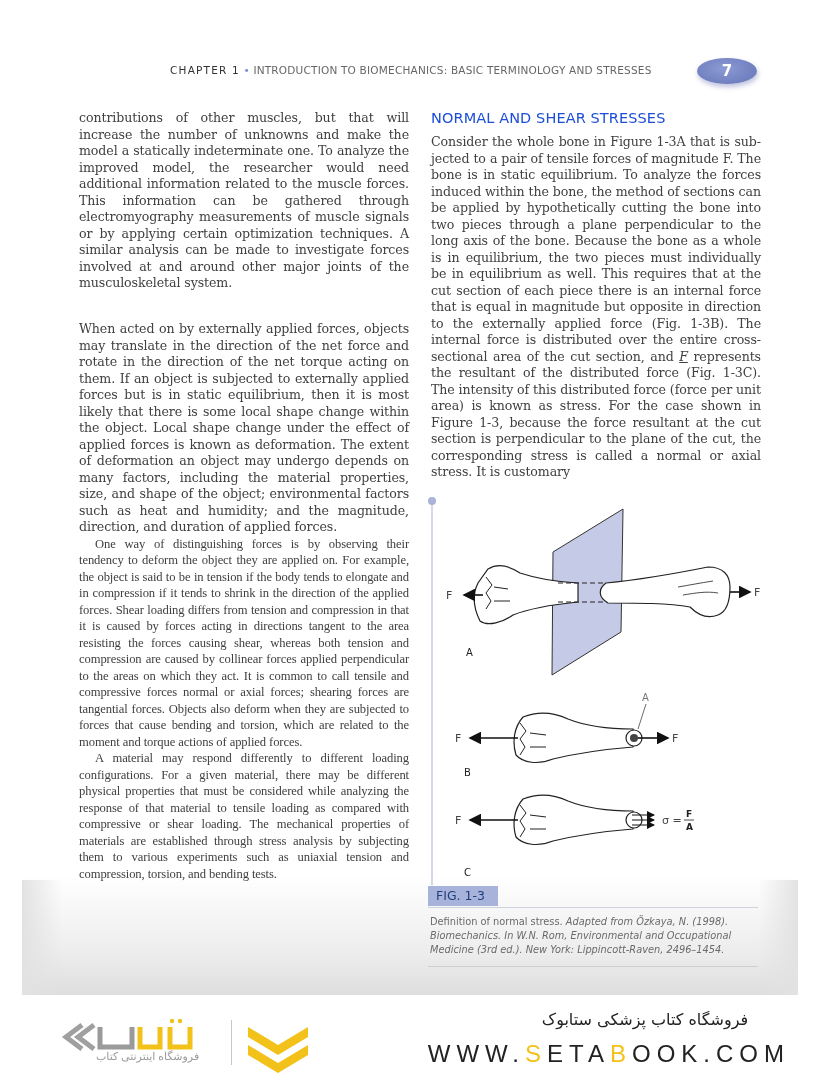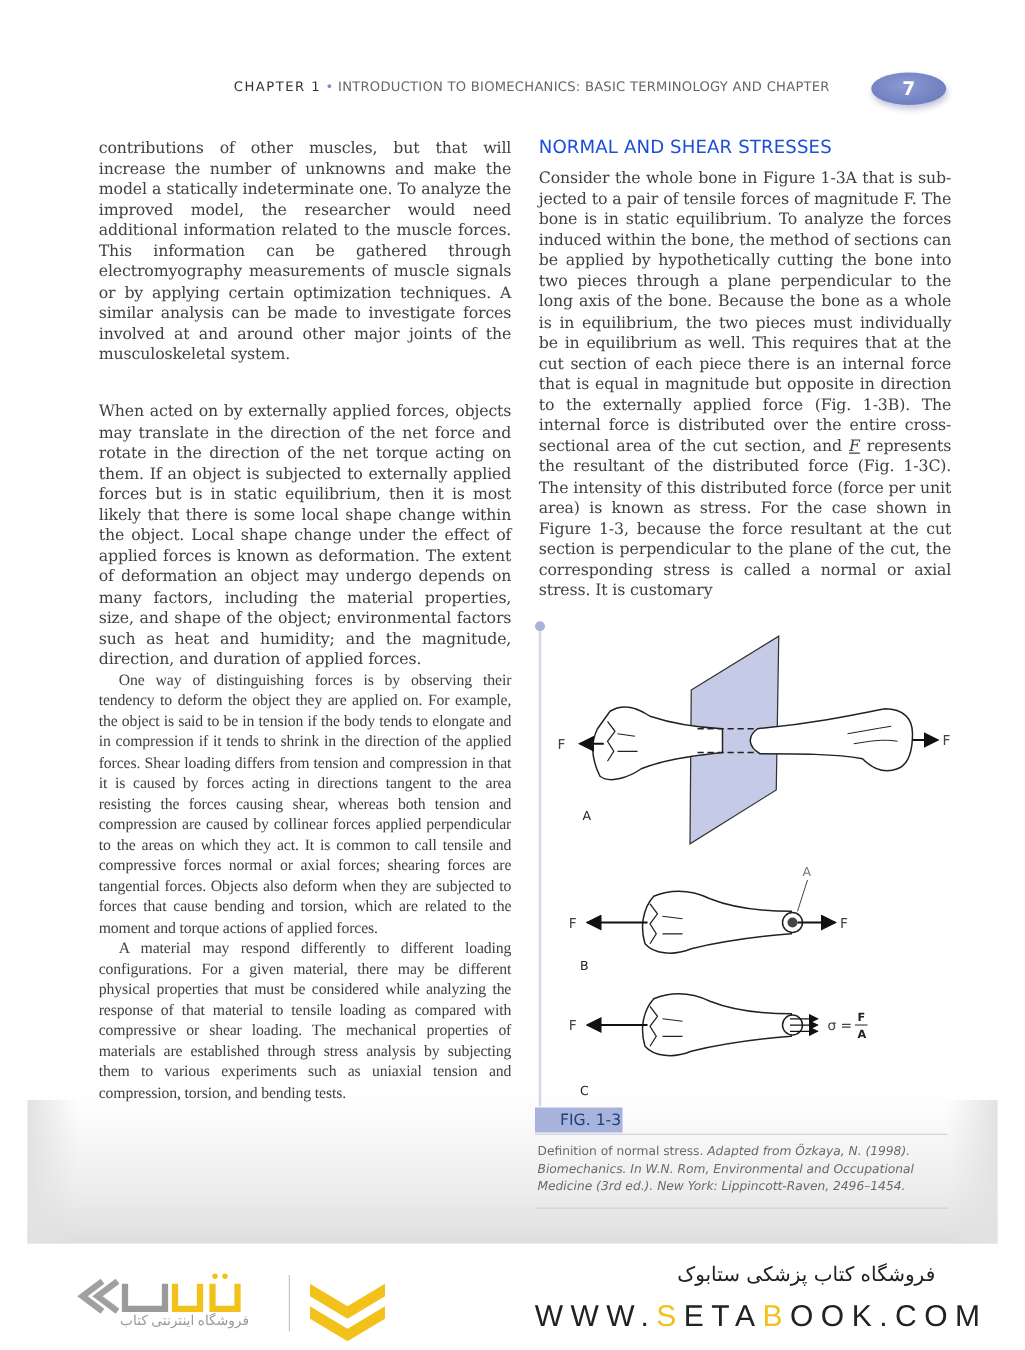--- a/index.html
+++ b/index.html
@@ -17,21 +17,21 @@
   .page-shade-right {
     position: absolute; left: 758px; top: 880px; width: 40px; height: 115px;
     background: linear-gradient(to left, #e2e2e2, rgba(255,255,255,0));
   }
 
   .running-head {
     position: absolute; left: 170px; top: 64px; width: 520px;
     font-family: "DejaVu Sans", "Liberation Sans", sans-serif; font-size: 10.5px;
     letter-spacing: 0.2px; color: #666; white-space: nowrap;
   }
-  .running-head .chap { color: #333; letter-spacing: 1.2px; margin-left: 17px; }
+  .running-head .chap { color: #333; letter-spacing: 1.2px; }
   .running-head .dot { color: #7f8fc8; }
   .page-badge {
     position: absolute; left: 697px; top: 58px; width: 60px; height: 26px;
     border-radius: 50%;
     background: radial-gradient(ellipse at 45% 40%, #8c9ad4 0%, #6f7fbf 70%, #6576b6 100%);
     box-shadow: 1px 3px 5px rgba(110,120,180,0.45);
     color: #ffffff; font-family: "DejaVu Sans", "Liberation Sans", sans-serif;
     font-weight: bold; font-size: 15px; text-align: center; line-height: 26px;
   }
 
@@ -59,21 +59,21 @@
   }
   .fig-rule {
     position: absolute; left: 3px; top: 8px; width: 2px; height: 380px;
     background: #d3d7e6;
   }
   .fig-svg { position: absolute; left: 0; top: 0; }
   .fig-label {
     position: absolute; left: 428px; top: 886px; width: 70px; height: 20px;
     background: #a8b3dc; color: #1f3f7a;
     font-family: "DejaVu Sans", "Liberation Sans", sans-serif; font-size: 12.5px;
-    line-height: 20px; padding-left: 20px;
+    line-height: 20px; padding-left: 8px;
   }
   .fig-label-rule {
     position: absolute; left: 428px; top: 907px; width: 330px; height: 1px; background: #cfd3e0;
   }
   .fig-caption {
     position: absolute; left: 430px; top: 915px; width: 330px;
     font-family: "DejaVu Sans", "Liberation Sans", sans-serif; font-size: 9.8px;
     line-height: 14px; color: #6a6a6a;
   }
   .fig-caption i { font-style: italic; }
@@ -106,21 +106,21 @@
 </head>
 <body>
 
 <div class="page"></div>
 <div class="page-shade-left"></div>
 <div class="page-shade-right"></div>
 
 <div class="running-head">
   <span class="chap">CHAPTER 1</span>
   <span class="dot">•</span>
-  <span>INTRODUCTION TO BIOMECHANICS: BASIC TERMINOLOGY AND CHAPTER</span>
+  <span>INTRODUCTION TO BIOMECHANICS: BASIC TERMINOLOGY AND STRESSES</span>
 </div>
 <div class="page-badge">7</div>
 
 <div class="col col-left" style="top:110px;">
   <p class="body">contributions of other muscles, but that will increase the number of unknowns and make the model a stati­cally indeterminate one. To analyze the improved model, the researcher would need additional infor­mation related to the muscle forces. This information can be gathered through electromyography measure­ments of muscle signals or by applying certain optimi­zation techniques. A similar analysis can be made to investigate forces involved at and around other major joints of the musculoskeletal system.</p>
 </div>
 <div class="col col-left" style="top:314px;">
   <p class="body" style="margin-top:7px;">When acted on by externally applied forces, objects may translate in the direction of the net force and rotate in the direction of the net torque acting on them. If an object is subjected to externally applied forces but is in static equilibrium, then it is most likely that there is some local shape change within the object. Local shape change under the effect of applied forces is known as deformation. The extent of defor­mation an object may undergo depends on many fac­tors, including the material properties, size, and shape of the object; environmental factors such as heat and humidity; and the magnitude, direction, and duration of applied forces.</p>
   <p class="body indent">One way of distinguishing forces is by observing their tendency to deform the object they are applied on. For example, the object is said to be in tension if the body tends to elongate and in compression if it tends to shrink in the direction of the applied forces. Shear loading differs from tension and compression in that it is caused by forces acting in directions tangent to the area resisting the forces causing shear, whereas both tension and compression are caused by collinear forces applied perpendicular to the areas on which they act. It is common to call tensile and compres­sive forces normal or axial forces; shearing forces are tangential forces. Objects also deform when they are subjected to forces that cause bending and torsion, which are related to the moment and torque actions of applied forces.</p>
   <p class="body indent">A material may respond differently to different load­ing configurations. For a given material, there may be different physical properties that must be considered while analyzing the response of that material to tensile loading as compared with compressive or shear loading. The mechanical properties of materials are established through stress analysis by subjecting them to various experiments such as uniaxial tension and compression, torsion, and bending tests.</p>

